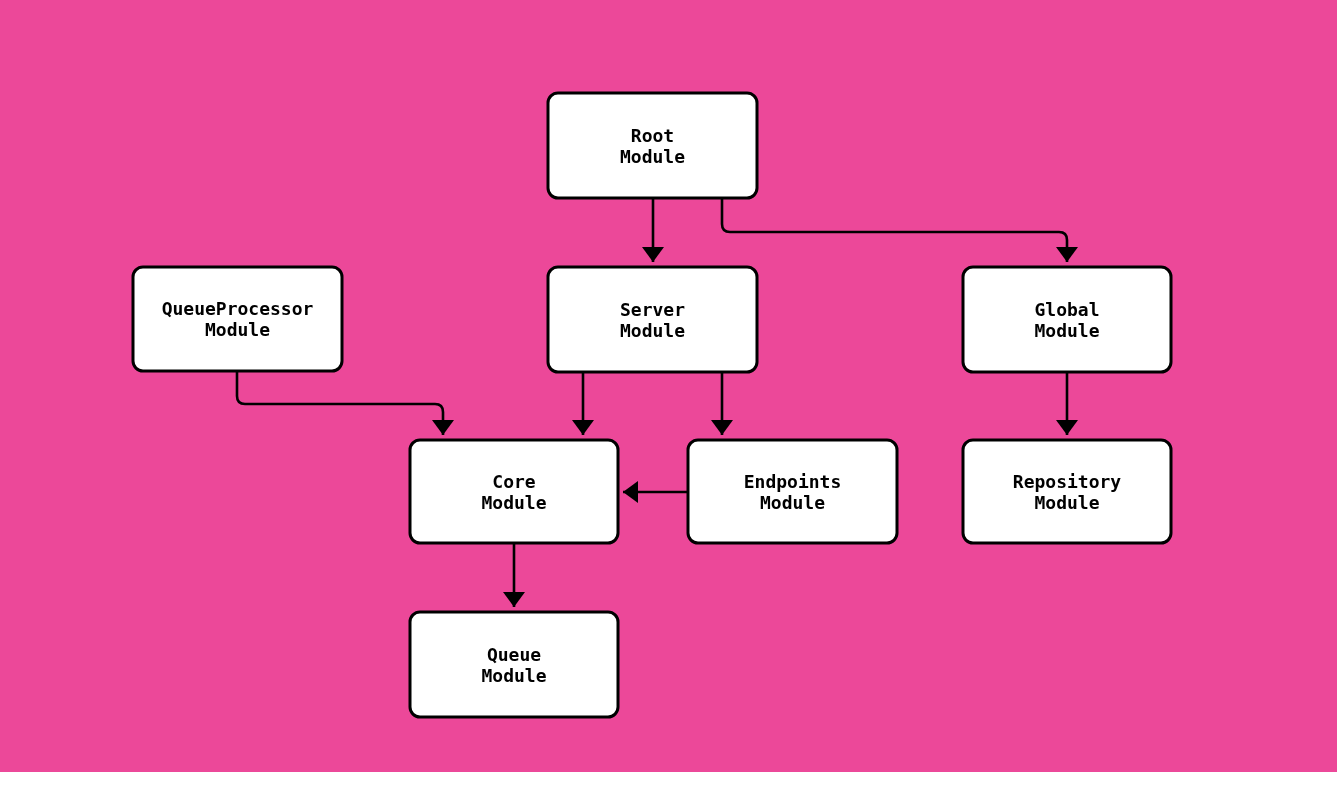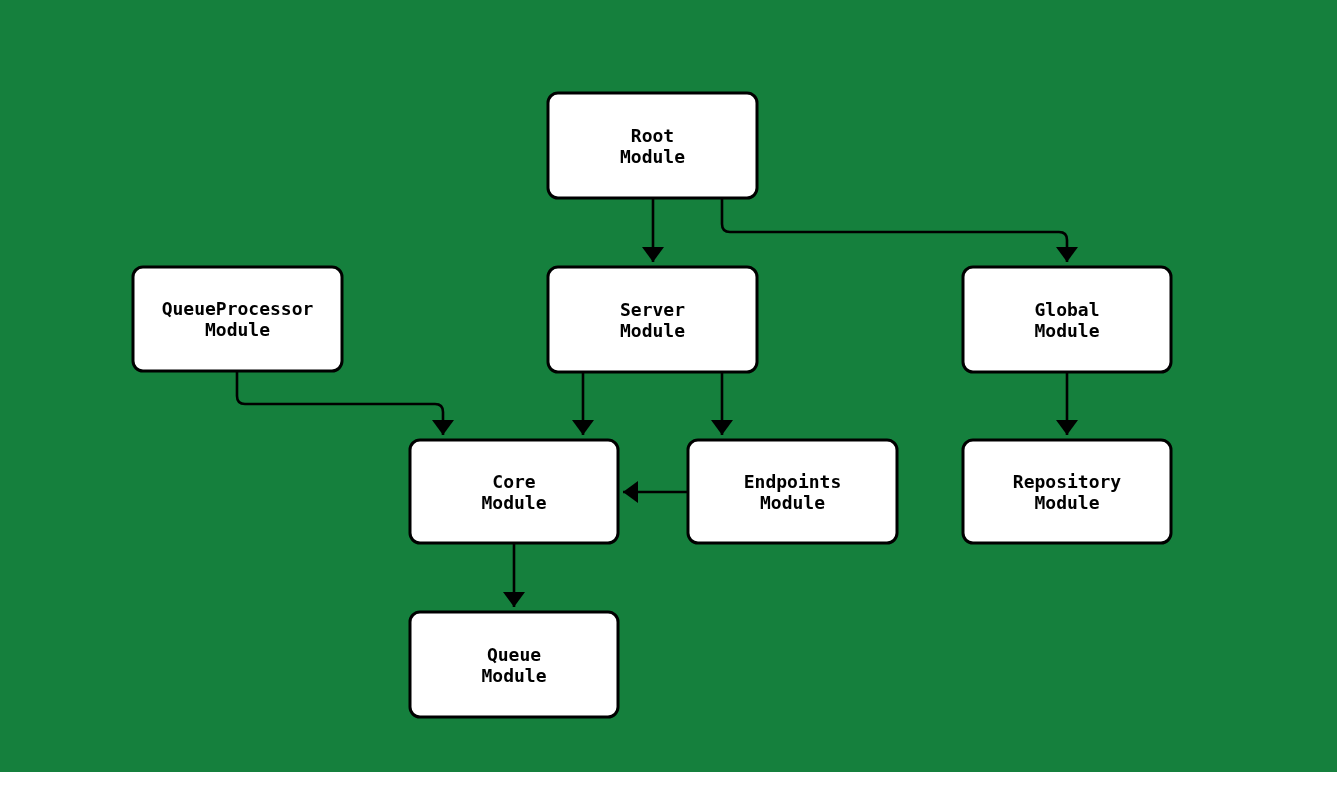--- a/index.html
+++ b/index.html
@@ -7,21 +7,21 @@
     padding: 0;
     background: #ffffff;
     width: 1337px;
     height: 809px;
     overflow: hidden;
   }
   .diagram-stage {
     position: relative;
     width: 1337px;
     height: 772px;
-    background: #15803d;
+    background: #ec4899;
   }
   svg {
     display: block;
   }
   .edge {
     fill: none;
     stroke: #000000;
     stroke-width: 2.6;
   }
   .node-rect {

